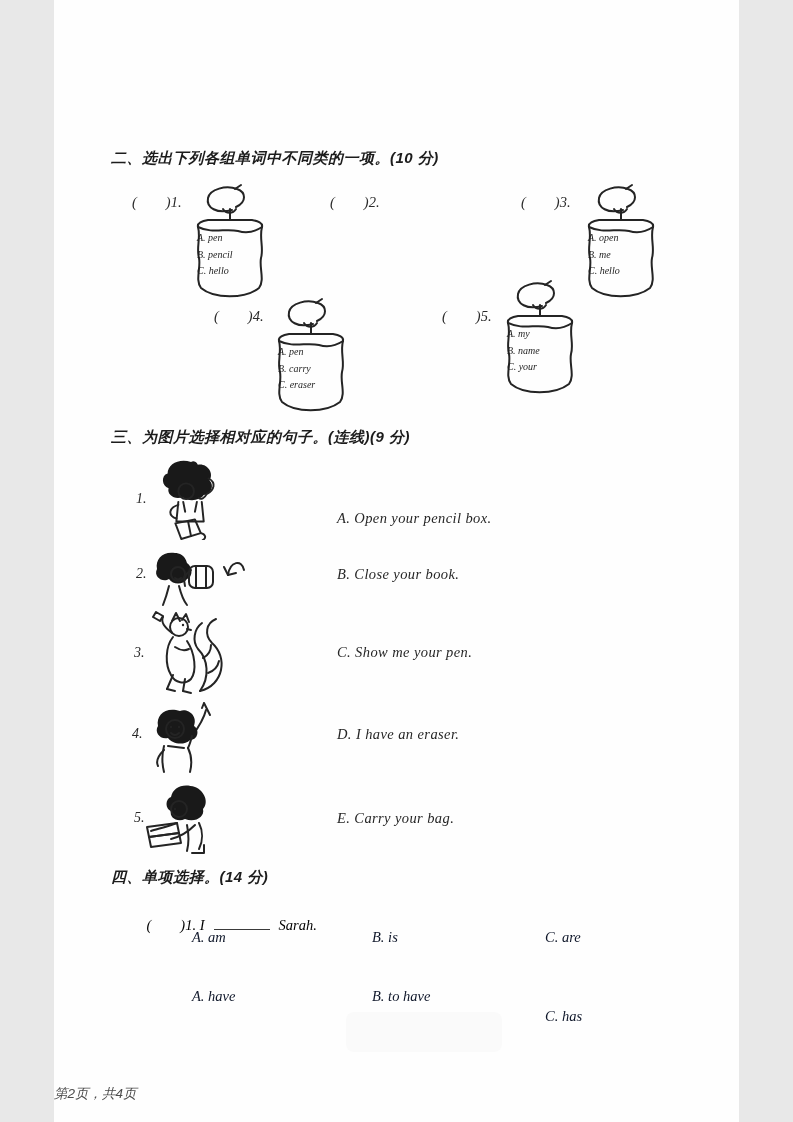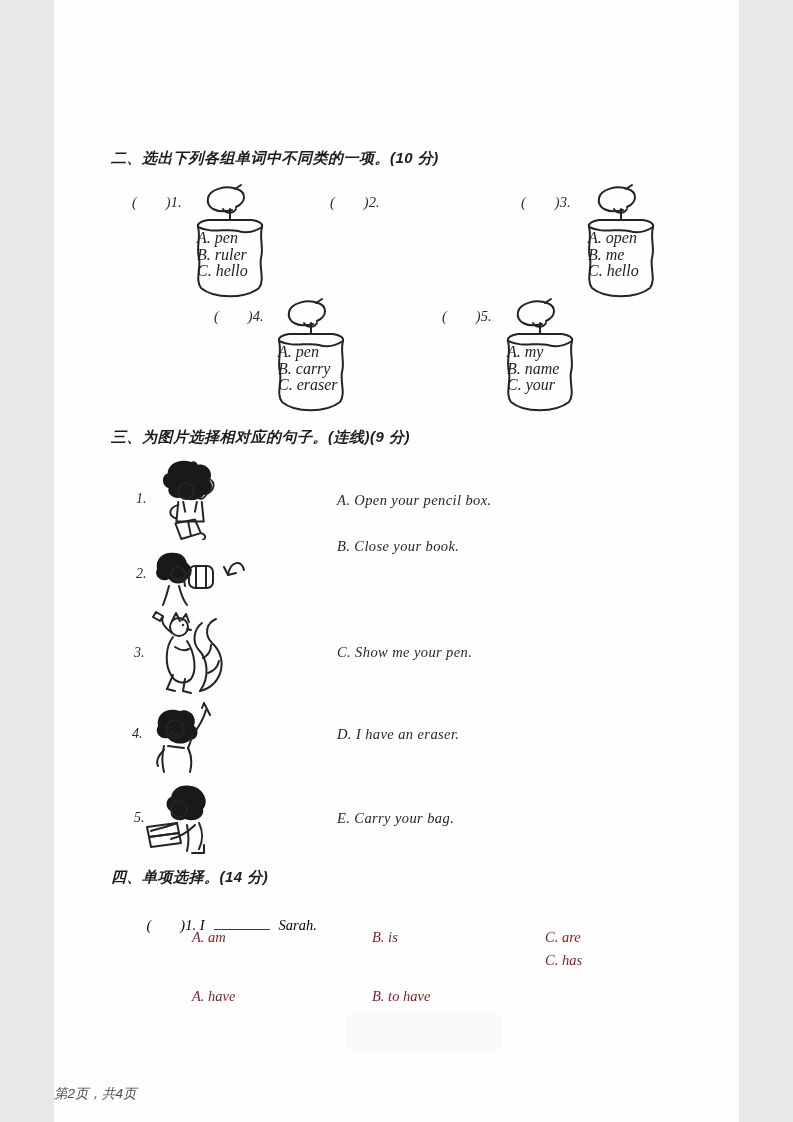--- a/index.html
+++ b/index.html
@@ -12,30 +12,30 @@
   .sec-title{
     font-family:"Liberation Sans","DejaVu Sans",sans-serif;
     font-weight:bold;font-size:15px;color:#1c1c1c;letter-spacing:0.5px;
     white-space:pre;
   }
   .qlabel{font-size:14.5px;white-space:pre;color:#2a2a2a;}
   .jar{width:96px;height:122px;}
   .jar svg{position:absolute;left:0;top:0;width:96px;height:122px;}
   .jar-opts{
     position:absolute;left:13px;top:47px;width:74px;
-    font-size:16px;line-height:16.5px;color:#1e1e1e;white-space:nowrap;
+    font-size:10px;line-height:16.5px;color:#1e1e1e;white-space:nowrap;
   }
   .match-num{font-size:14px;color:#2a2a2a;}
   .sentence{font-size:14.5px;color:#262626;letter-spacing:0.4px;white-space:pre;}
   .stemline{font-size:14.5px;color:#000000;white-space:pre;}
   .blank{
     display:inline-block;width:56px;height:13px;margin:0 9px;
     border-bottom:1.4px solid #3a3a3a;vertical-align:baseline;
   }
-  .optcell{font-size:14.5px;color:#7f1d1d;white-space:pre;}
+  .optcell{font-size:14.5px;color:#0f172a;white-space:pre;}
   .wm-box{width:156px;height:40px;background:#fafafa;border-radius:8px;}
   .footer1{
     width:793px;text-align:center;font-size:15.5px;color:#8d8d8d;
     font-family:"Liberation Sans","DejaVu Sans",sans-serif;letter-spacing:0.3px;
   }
   .footer2{
     width:793px;text-align:left;font-size:13.5px;color:#4c4c4c;
     font-family:"Liberation Sans","DejaVu Sans",sans-serif;
   }
   .sketch{stroke:#242424;fill:none;stroke-width:2;stroke-linecap:round;stroke-linejoin:round;}
@@ -60,21 +60,21 @@
 
   <div class="abs sec-title" style="left:57px;top:149px">二、选出下列各组单词中不同类的一项。(10 分)</div>
 
   <div class="abs qlabel" style="left:78px;top:194px">(        )1.</div>
   <div class="abs jar" style="left:130px;top:183px">
     <svg viewBox="0 0 96 122">
         <use href="#jar"></use>
       </svg>
     <div class="jar-opts">
       <div>A. pen</div>
-      <div>B. ruler</div>
+      <div>B. pencil</div>
       <div>C. hello</div>
     </div>
   </div>
 
   <div class="abs qlabel" style="left:276px;top:194px">(        )2.</div>
 
   <div class="abs qlabel" style="left:467px;top:194px">(        )3.</div>
   <div class="abs jar" style="left:521px;top:183px">
     <svg viewBox="0 0 96 122">
         <use href="#jar"></use>
@@ -92,21 +92,21 @@
         <use href="#jar"></use>
       </svg>
     <div class="jar-opts">
       <div>A. pen</div>
       <div>B. carry</div>
       <div>C. eraser</div>
     </div>
   </div>
 
   <div class="abs qlabel" style="left:388px;top:308px">(        )5.</div>
-  <div class="abs jar" style="left:440px;top:297px">
+  <div class="abs jar" style="left:440px;top:279px">
     <svg viewBox="0 0 96 122">
         <use href="#jar"></use>
       </svg>
     <div class="jar-opts">
       <div>A. my</div>
       <div>B. name</div>
       <div>C. your</div>
     </div>
   </div>
 
@@ -117,35 +117,35 @@
     <path d="M37,4 C25,0 13,6 13,16 C6,18 7,29 14,31 C12,38 21,43 28,40 C34,45 46,44 50,38 C58,37 61,28 56,23 C61,15 53,5 44,7 C42,3 39,3 37,4 Z" fill="#191919"></path>
     <circle cx="32" cy="34" r="8" fill="#fefefe" class="sketch"></circle>
     <path class="sketch" d="M53,37 C61,33 63,25 55,21 M53,37 C51,41 47,43 45,41"></path>
     <path class="sketch" d="M24,45 L22,65 L50,65 L48,45" fill="#fefefe"></path>
     <path class="sketch" d="M29,45 L31,55 M43,45 L41,55"></path>
     <path class="sketch" d="M24,48 C14,51 13,59 22,62"></path>
     <path class="sketch" d="M21,67 L41,63 L47,77 L27,83 Z" fill="#fefefe"></path>
     <path class="sketch" d="M34,65 L37,80"></path>
     <path class="sketch" d="M47,77 C52,78 53,82 49,84"></path>
   </svg>
-  <div class="abs sentence" style="left:283px;top:492px">A. Open your pencil box.</div>
+  <div class="abs sentence" style="left:283px;top:510px">A. Open your pencil box.</div>
 
   <div class="abs match-num" style="left:82px;top:566px">2.</div>
   <svg class="abs" style="left:94px;top:551px" width="98" height="56" viewBox="0 0 98 56">
     <path d="M27,2 C15,0 7,8 9,18 C5,26 15,32 21,28 C25,34 35,34 39,28 C45,26 45,16 39,12 C37,4 31,2 27,2 Z" fill="#191919"></path>
     <circle cx="30" cy="23" r="7" fill="#fefefe" class="sketch"></circle>
     <path class="sketch" d="M27,27 q3,3 6,0"></path>
     <rect class="sketch" x="41" y="15" width="24" height="22" rx="6" fill="#fefefe"></rect>
     <path class="sketch" d="M43,19 C37,23 35,29 37,35"></path>
     <path class="sketch" d="M48,15 L48,37 M58,15 L58,37"></path>
     <path class="sketch" d="M21,35 C19,43 17,49 15,54 M31,35 C33,43 35,49 39,54"></path>
     <path class="sketch" d="M80,24 C82,10 94,8 96,19"></path>
     <path class="sketch" d="M80,24 L76,16 M80,24 L88,22"></path>
   </svg>
-  <div class="abs sentence" style="left:283px;top:538px">B. Close your book.</div>
+  <div class="abs sentence" style="left:283px;top:566px">B. Close your book.</div>
 
   <div class="abs match-num" style="left:80px;top:645px">3.</div>
   <svg class="abs" style="left:96px;top:611px" width="78" height="84" viewBox="0 0 78 84">
     <path class="sketch" d="M50,80 C74,74 78,46 62,32 C54,24 56,12 66,8"></path>
     <path class="sketch" d="M50,80 C60,66 58,48 48,38 C42,30 44,18 52,12"></path>
     <path class="sketch" d="M58,62 q9,-3 11,-12 M53,47 q8,-4 8,-13"></path>
     <path class="sketch" d="M22,10 L26,2 L30,10 M32,9 L36,3 L39,11"></path>
     <circle cx="29" cy="16" r="9" fill="#fefefe" class="sketch"></circle>
     <circle cx="33" cy="14" r="1.2" fill="#242424"></circle>
     <path class="sketch" d="M37,18 l4,1"></path>
@@ -192,18 +192,18 @@
 
   <div class="abs stemline" style="left:78px;top:899px">
     <span>(        )1.</span><span> </span><span>I</span><span class="blank"></span><span>Sarah.</span>
   </div>
   <div class="abs optcell" style="left:138px;top:929px">A. am</div>
   <div class="abs optcell" style="left:318px;top:929px">B. is</div>
   <div class="abs optcell" style="left:491px;top:929px">C. are</div>
 
   <div class="abs optcell" style="left:138px;top:988px">A. have</div>
   <div class="abs optcell" style="left:318px;top:988px">B. to have</div>
-  <div class="abs optcell" style="left:491px;top:952px">C. has</div>
+  <div class="abs optcell" style="left:491px;top:1008px">C. has</div>
 
   <div class="abs wm-box" style="left:292px;top:1012px"></div>
   <div class="abs footer2" style="left:0;top:1085px">第2页，共4页</div>
 
 </div>
 
 </body></html>

